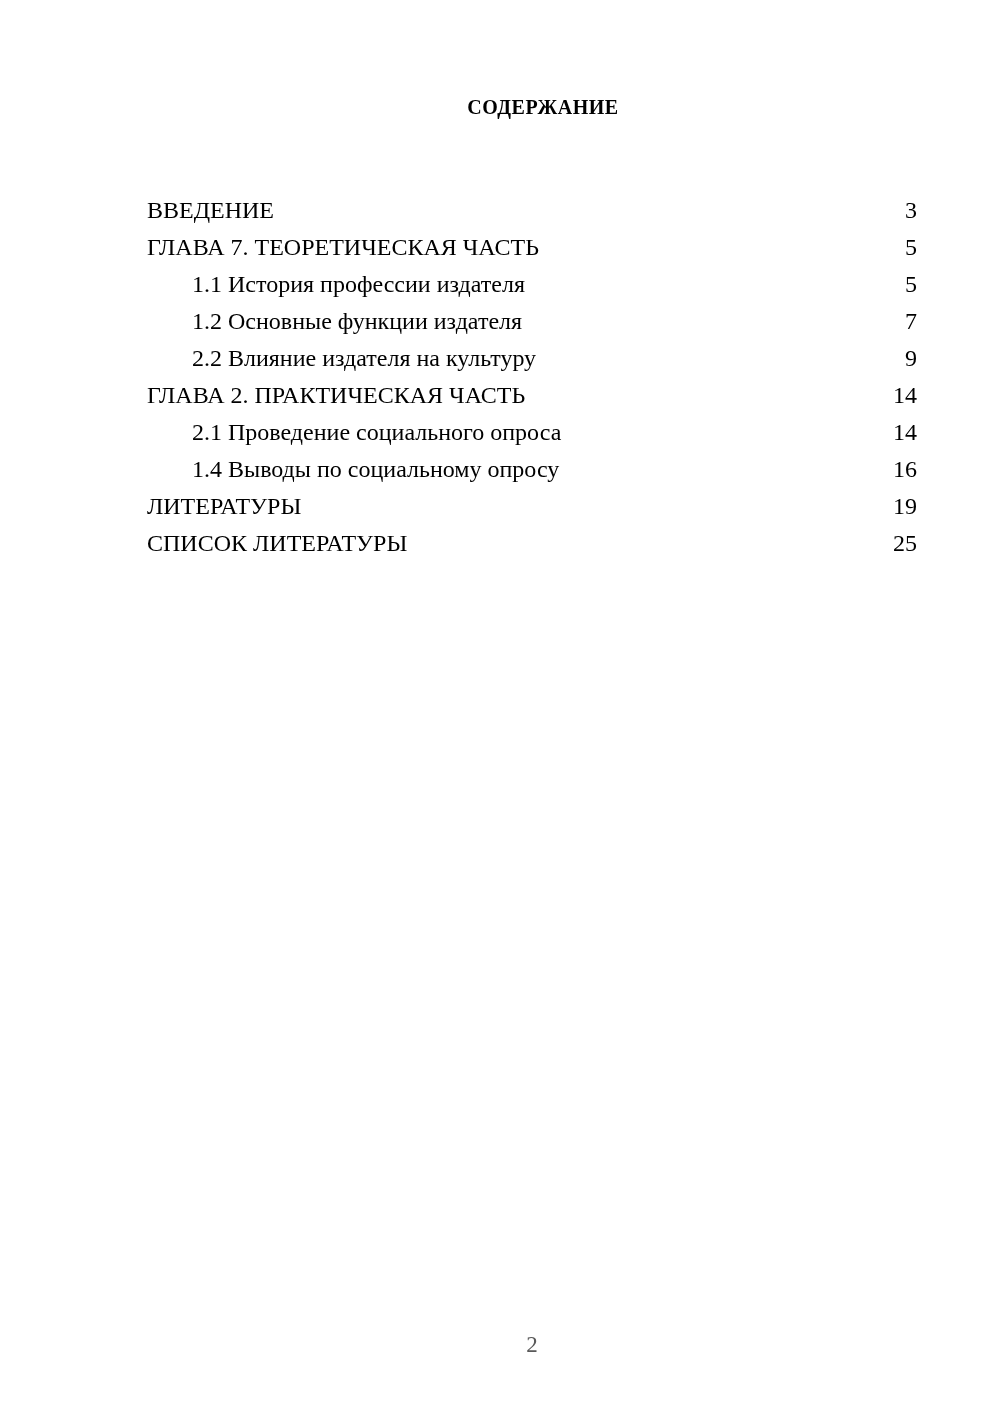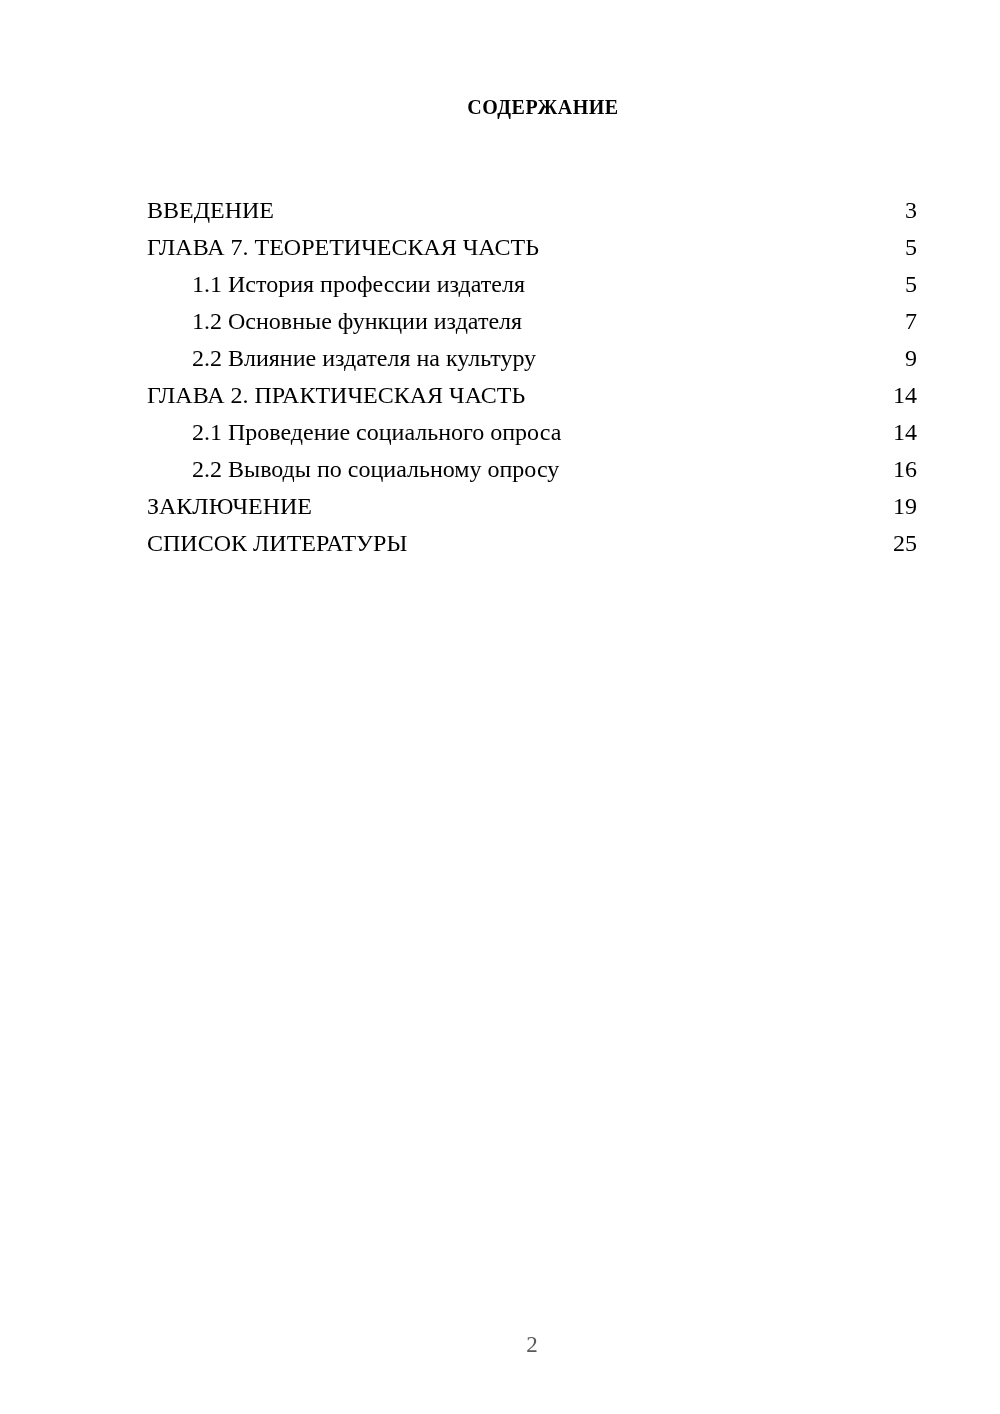--- a/index.html
+++ b/index.html
@@ -96,25 +96,25 @@
       </div>
       <div class="toc-row">
         <span class="toc-label">ГЛАВА 2. ПРАКТИЧЕСКАЯ ЧАСТЬ</span>
         <span class="toc-page">14</span>
       </div>
       <div class="toc-row indent">
         <span class="toc-label">2.1 Проведение социального опроса</span>
         <span class="toc-page">14</span>
       </div>
       <div class="toc-row indent">
-        <span class="toc-label">2.2 Выводы по социальному опросу</span>
+        <span class="toc-label">1.4 Выводы по социальному опросу</span>
         <span class="toc-page">16</span>
       </div>
       <div class="toc-row">
-        <span class="toc-label">ЗАКЛЮЧЕНИЕ</span>
+        <span class="toc-label">ЛИТЕРАТУРЫ</span>
         <span class="toc-page">19</span>
       </div>
       <div class="toc-row">
         <span class="toc-label">СПИСОК ЛИТЕРАТУРЫ</span>
         <span class="toc-page">25</span>
       </div>
     </div>
 
   <div class="page-footer">2</div>
 </div>

